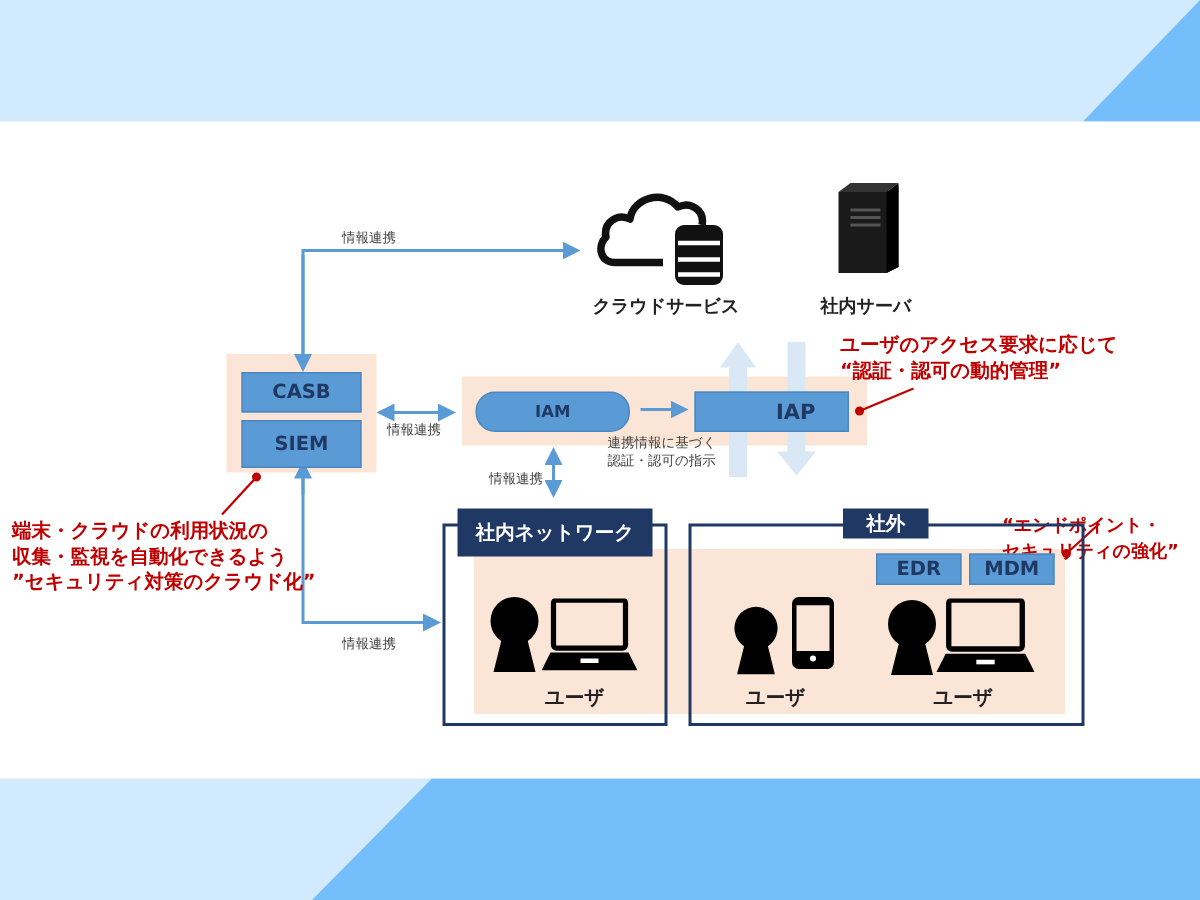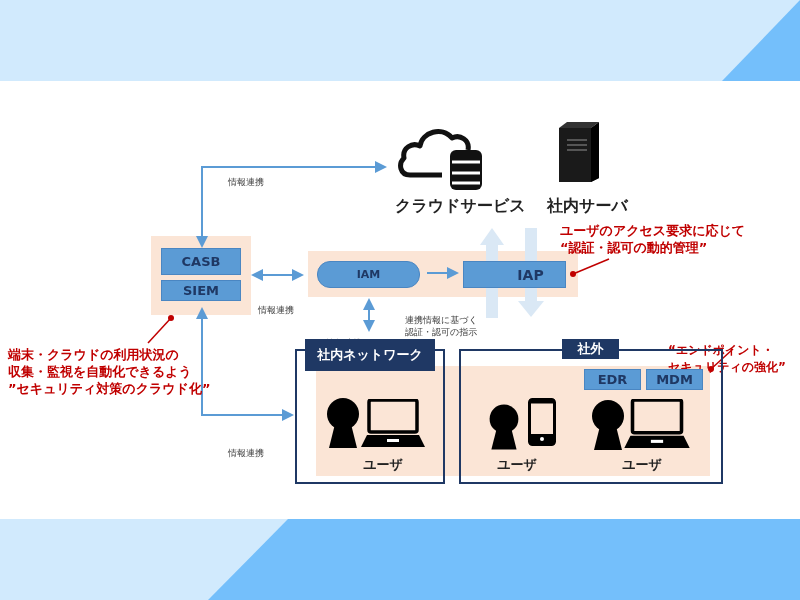--- a/index.html
+++ b/index.html
@@ -7,22 +7,22 @@
          font-family:"DejaVu Sans", "Liberation Sans", sans-serif; }
   .abs { position:absolute; }
   .top-band { left:0; top:0; width:800px; height:81px; background:#d1eafd; }
   .top-tri { left:0; top:0; width:800px; height:81px; }
   .bot-band { left:0; top:519px; width:800px; height:81px; background:#d1eafd; }
   .bot-tri { left:0; top:519px; width:800px; height:81px; }
 
   .peach { background:#fbe5d6; }
   .blue-box { background:#5b9bd5; color:#1f3864; font-weight:bold; text-align:center;
               display:flex; align-items:center; justify-content:center; border:1px solid #4a86c2; box-sizing:border-box; }
-  .lbl-small { font-size:9px; color:#404040; white-space:nowrap;margin-top:24px; }
-  .lbl-icon { font-size:16px; color:#222; font-weight:bold; white-space:nowrap; }
+  .lbl-small { font-size:9px; color:#404040; white-space:nowrap; }
+  .lbl-icon { font-size:12px; color:#222; font-weight:bold; white-space:nowrap; }
   .red-note { color:#c00000; font-weight:bold; text-align:left; white-space:nowrap; line-height:17px; }
   .frame { border:2px solid #1f3864; box-sizing:border-box; }
   .frame-title { background:#1f3864; color:#fff; font-weight:bold; font-size:13px; text-align:center;
                  display:flex; align-items:center; justify-content:center; }
   .user-lbl { font-size:13px; font-weight:bold; color:#222; text-align:center; }
   svg.lines { position:absolute; left:0; top:0; }
 </style>
 </head>
 <body>
 
@@ -96,21 +96,21 @@
   <polygon points="4,6 36,6 44,2 44,56 36,60 4,60" fill="#1a1a1a"></polygon>
   <polygon points="4,6 12,0 44,0 36,6" fill="#333"></polygon>
   <polygon points="36,6 44,0 44,56 36,60" fill="#000"></polygon>
   <line x1="12" y1="18" x2="32" y2="18" stroke="#555" stroke-width="2"></line>
   <line x1="12" y1="23" x2="32" y2="23" stroke="#555" stroke-width="2"></line>
   <line x1="12" y1="28" x2="32" y2="28" stroke="#555" stroke-width="2"></line>
 </svg>
 <div class="abs lbl-icon" style="left:547px;top:196px;">社内サーバ</div>
 
 <div class="abs blue-box" style="left:161px;top:248px;width:80px;height:27px;font-size:13px;">CASB</div>
-<div class="abs blue-box" style="left:161px;top:280px;width:80px;height:21px;font-size:13px;">SIEM</div>
+<div class="abs blue-box" style="left:161px;top:280px;width:80px;height:32px;font-size:13px;">SIEM</div>
 
 <div class="abs blue-box" style="left:317px;top:261px;width:103px;height:27px;font-size:11px;border-radius:13px;">IAM</div>
 <div class="abs blue-box" style="left:463px;top:261px;width:103px;height:27px;font-size:14px;padding-left:32px;">IAP</div>
 
 <div class="abs red-note" style="left:560px;top:222px;font-size:13px;">
   <div>ユーザのアクセス要求に応じて</div>
   <div>“認証・認可の動的管理”</div>
 </div>
 <div class="abs red-note" style="left:8px;top:346px;font-size:13px;">
   <div>端末・クラウドの利用状況の</div>

